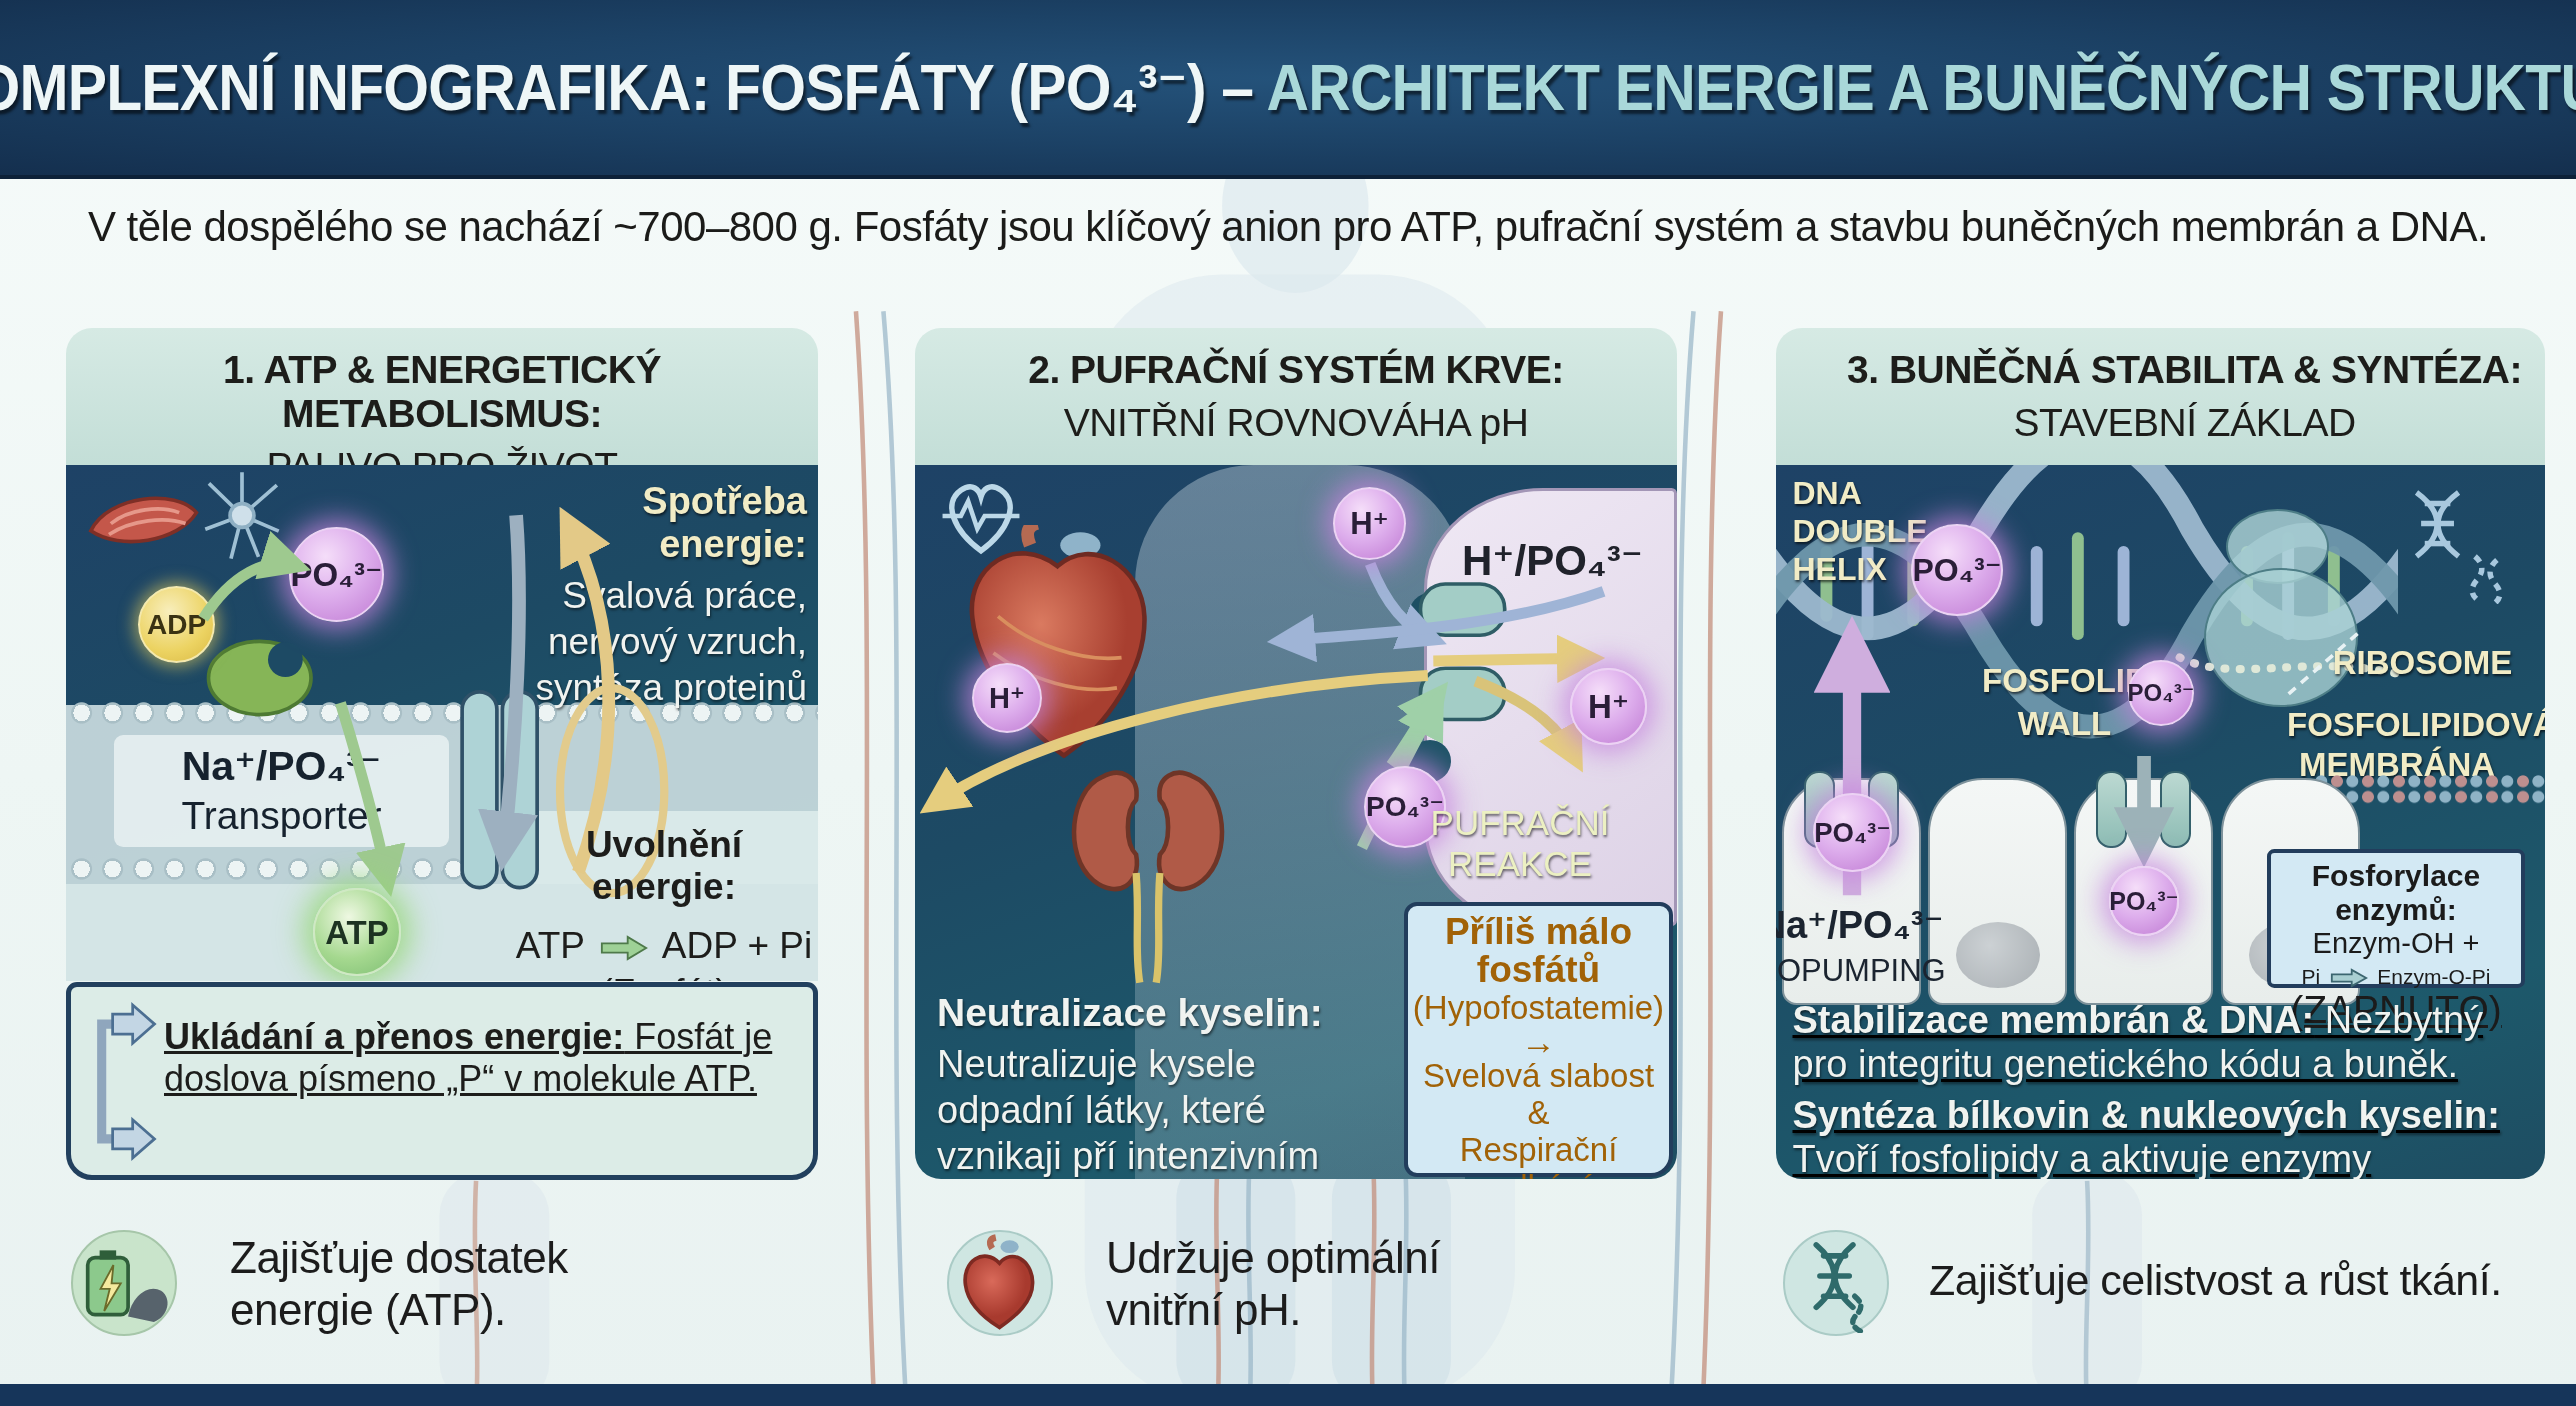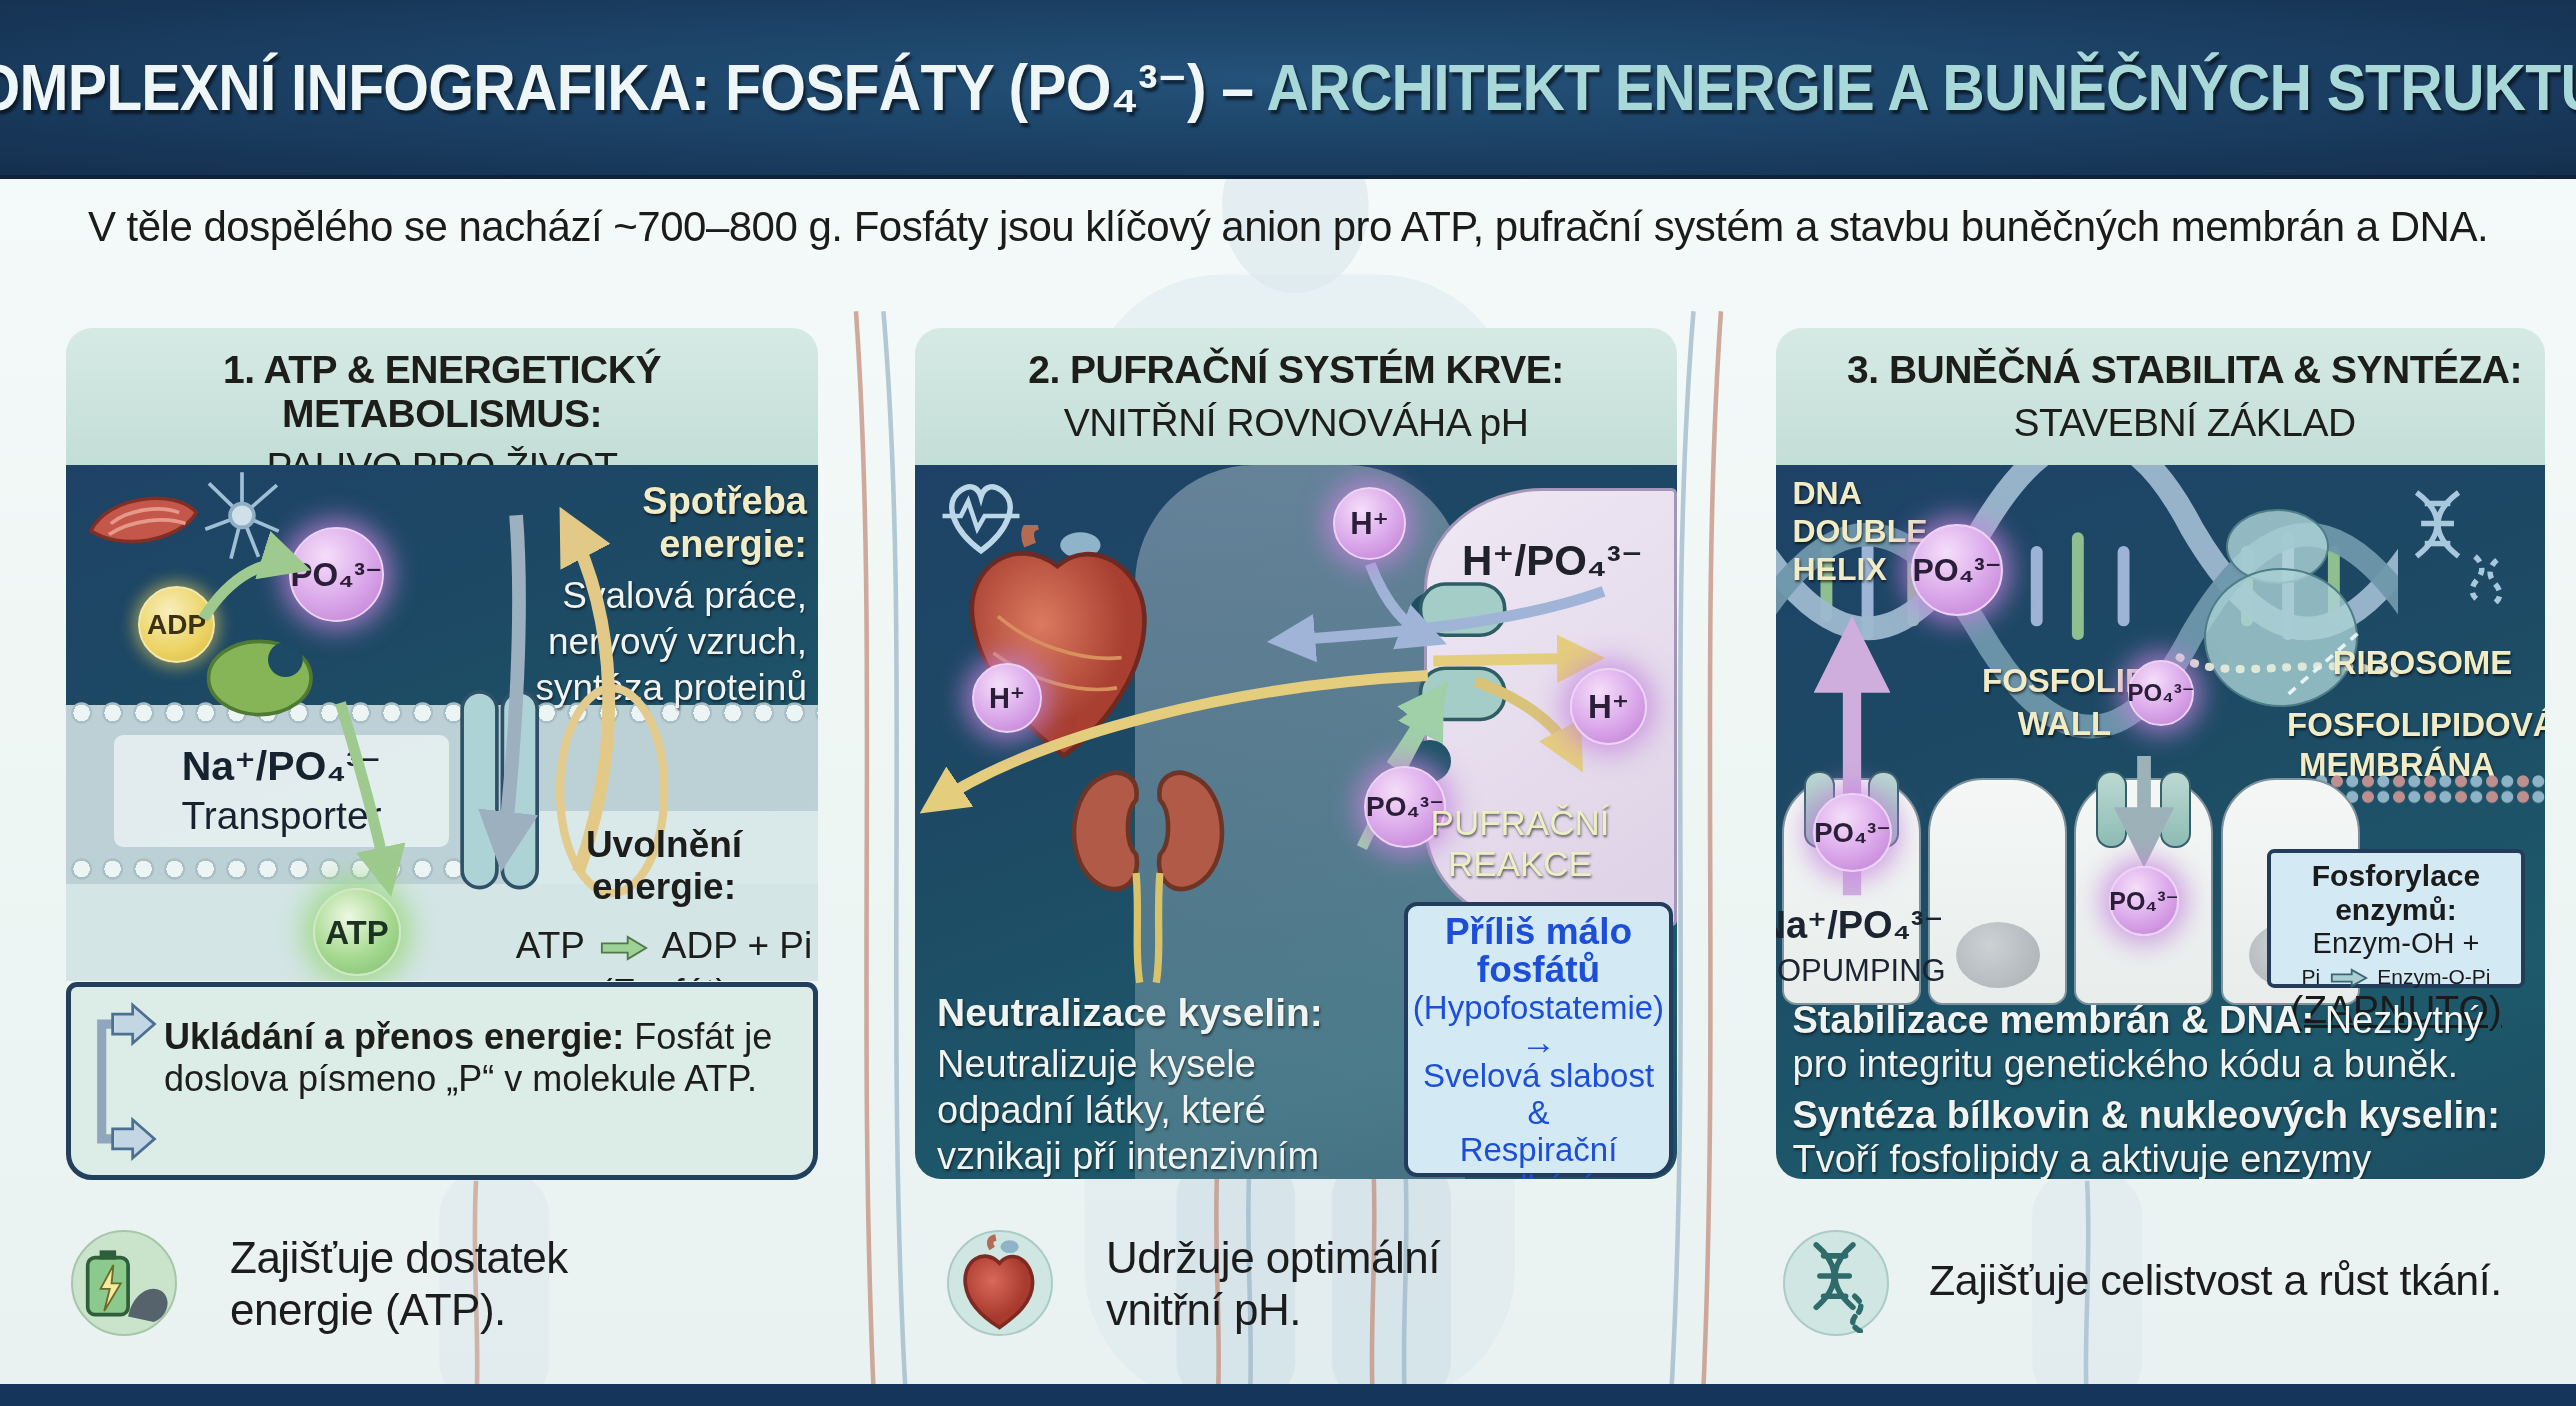--- a/index.html
+++ b/index.html
@@ -40,21 +40,21 @@
   .beads2{background-image:radial-gradient(circle at 7.3px 7.3px,#8fb3c6 0 5.5px,transparent 6.4px),
                            radial-gradient(circle at 23px 7.3px,#bd8f8f 0 5.5px,transparent 6.4px);
        background-size:31px 15.6px;}
   .litebox{background:#d3e9f4;border:4.6px solid #223d5c;}
   .cell{position:absolute;background:linear-gradient(#f4f7f6,#e8edeb);border:2.7px solid #7e929b;
        border-radius:55px 55px 14.6px 14.6px;}
   .nucleus{position:absolute;left:50%;transform:translateX(-50%);bottom:14.6px;width:84px;height:66px;
        border-radius:50%;background:radial-gradient(circle at 40% 35%,#ccd1d4,#a9afb3);}
   .chan{position:absolute;top:-9.2px;width:31px;height:77px;background:linear-gradient(#bcd9d2,#8dbcb4);
        border:2.7px solid #35616c;border-radius:14.6px;}
-  .note-p{font-size:37px;line-height:43px;}
+  .note-p{font-size:37px;line-height:43px;text-decoration:underline;}
   .note-p .b{font-weight:bold;}
 </style>
 </head>
 <body>
 
 <div id="app">
 
   <svg class="abs" style="left:0;top:0;" width="2576" height="1406" viewBox="0 0 2814 1536">
     <ellipse cx="1415" cy="225" rx="80" ry="95" fill="#d9e6ec" opacity="0.6"></ellipse>
     <rect x="1185" y="300" width="470" height="1236" rx="150" fill="#dbe7ed" opacity="0.5"></rect>
@@ -254,21 +254,21 @@
       <div class="abs" style="left:511px;top:337px;width:188px;text-align:center;color:#ecf0c2;font-size:35px;line-height:41px;text-shadow:0.9px 1.8px 2.7px rgba(0,0,0,.6);">
         <div>PUFRAČNÍ</div>
         <div>REAKCE</div>
       </div>
 
       <div class="abs" style="left:22px;top:526px;width:460px;">
         <div class="wtxt" style="font-size:39px;font-weight:bold;">Neutralizace kyselin:</div>
         <div class="wtxt" style="font-size:38px;line-height:46px;margin-top:5.5px;">Neutralizuje kysele odpadní látky, které vznikaji pří intenzivním sportovním výkonu.</div>
       </div>
 
-      <div class="litebox abs" style="left:489px;top:437px;width:269px;height:275px;border-radius:13px 13px 22px 13px;text-align:center;color:#1d4ed8;padding-top:7.3px;">
+      <div class="litebox abs" style="left:489px;top:437px;width:269px;height:275px;border-radius:13px 13px 22px 13px;text-align:center;color:#a16207;padding-top:7.3px;">
         <div style="font-size:37px;font-weight:bold;line-height:38px;">Příliš málo</div>
         <div style="font-size:37px;font-weight:bold;line-height:38px;">fosfátů</div>
         <div style="font-size:33px;line-height:37px;">(Hypofostatemie)</div>
         <div style="font-size:35px;line-height:31px;font-weight:bold;">→</div>
         <div style="font-size:33px;line-height:37px;">Svelová slabost &amp;</div>
         <div style="font-size:33px;line-height:37px;">Respirační selhání</div>
 
       </div>
     </div>
   </div>

